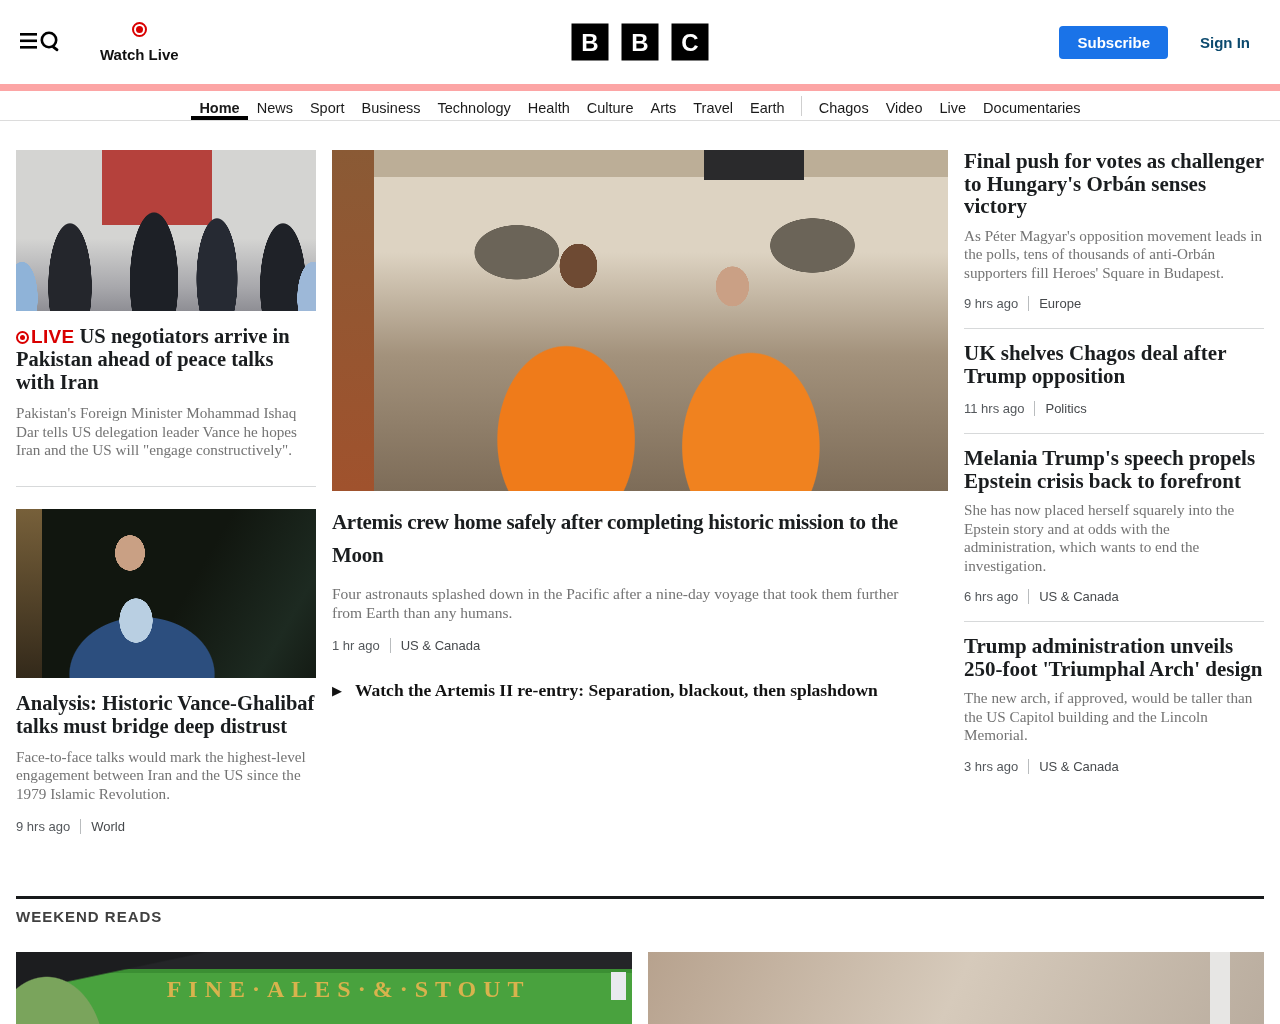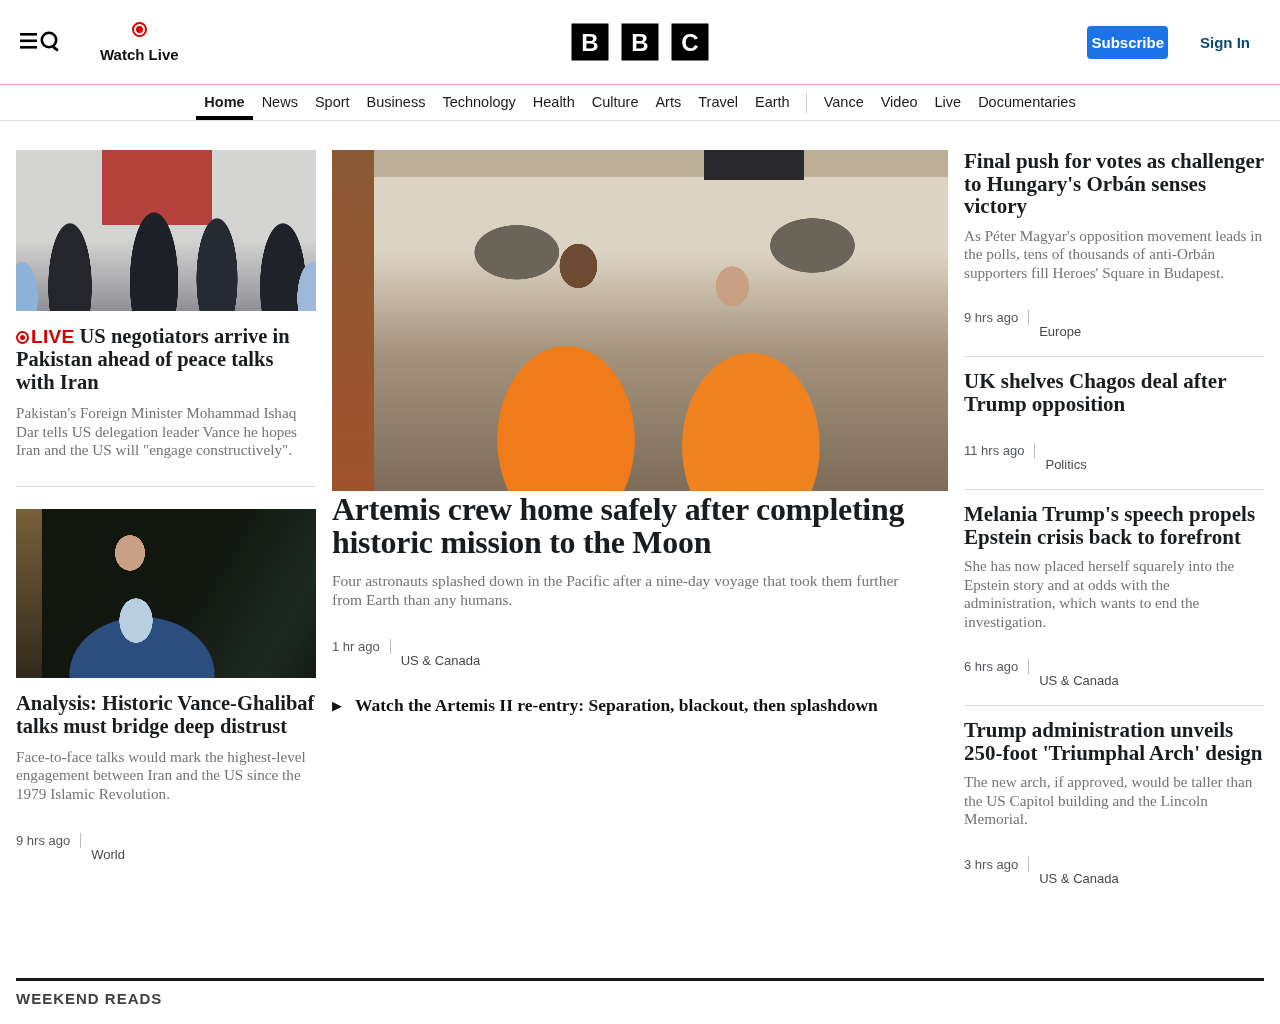--- a/index.html
+++ b/index.html
@@ -15,38 +15,38 @@
   .header { position:relative; height:84px; display:flex; align-items:center; padding:0 16px; }
   .menu-btn { display:flex; align-items:center; padding:4px 2px; }
   .watch-live { display:flex; align-items:center; gap:9px; margin-left:36px; font-weight:700; font-size:15px; color:#111;flex-direction:column; }
   .live-dot { width:15px; height:15px; border:2.5px solid var(--live,#d90000); border-radius:50%; position:relative; flex:0 0 auto; }
   .live-dot::after { content:""; position:absolute; inset:2px; background:var(--live,#d90000); border-radius:50%; }
   .logo { position:absolute; left:50%; top:50%; transform:translate(-50%,-50%); display:flex; gap:13px; }
   .logo-box { width:37px; height:37px; background:#000; color:#fff; font-weight:700; font-size:24px;
     display:flex; align-items:center; justify-content:center; }
   .header-right { margin-left:auto; display:flex; align-items:center; gap:32px; }
   .subscribe { background:var(--accent,#1a73e8); color:#fff; font-weight:700; font-size:15px;
-    padding:8px 4px; border-radius:4px; }
+    padding:8px 18px; border-radius:4px; }
   .signin { font-weight:700; font-size:15px; color:#0c4a6e; padding-right:14px; }
 
   
-  .nav { border-top:1px solid #fca5a5; border-bottom:1px solid #dcdcdc; height:37px;
+  .nav { border-top:7px solid #fca5a5; border-bottom:1px solid #dcdcdc; height:37px;
     display:flex; justify-content:center; align-items:stretch; }
   .nav a { font-size:14.5px; color:#1b1b1b; padding:0 8.5px; line-height:35px; }
   .nav a.active { font-weight:700; border-bottom:4px solid #000; }
   .nav-sep { width:1px; height:20px; background:#cfcfcf; align-self:center; margin:0 8px; }
 
   
   .grid { display:grid; grid-template-columns:300px 616px 300px; column-gap:16px; margin:29px 16px 0; align-items:start; }
   h1,h2,h3 { margin:0; }
   .headline { font-family:"Liberation Serif", serif; font-weight:700; color:#1a1d1f; }
   .summary { font-family:"Liberation Serif", serif; font-size:15.2px; line-height:18.5px; color:#737373; margin:10px 0 0; }
   .meta { display:flex; align-items:center; gap:10px; font-size:13px; color:#54585c; margin-top:16px; }
   .meta .pipe { width:1px; height:15px; background:#b9bcbe; }
-  .meta .cat { color:#46494c;margin-top:28px; }
+  .meta .cat { color:#46494c; }
   .h-divider { border:0; border-top:1px solid #d7d9da; margin:26px 0 22px; }
 
   .story-img { width:100%; display:block; }
 
   
   .img-officials { height:161px;
     background:
       radial-gradient(26px 60px at 2% 92%, #8fb3d8 0 60%, transparent 61%),
       radial-gradient(26px 60px at 99% 92%, #9db8d8 0 60%, transparent 61%),
       radial-gradient(36px 105px at 18% 85%, #24262c 0 60%, transparent 61%),
@@ -74,21 +74,21 @@
       linear-gradient(#2a2a2c,#2a2a2c) 72% 0 / 100px 30px no-repeat,
       radial-gradient(70px 45px at 30% 30%, #6b6458 0 60%, transparent 61%),
       radial-gradient(70px 45px at 78% 28%, #6b6458 0 60%, transparent 61%),
       radial-gradient(34px 40px at 40% 34%, #6e4a33 0 55%, transparent 56%),
       radial-gradient(30px 36px at 65% 40%, #caa085 0 55%, transparent 56%),
       radial-gradient(110px 150px at 38% 85%, #ef7b1a 0 62%, transparent 63%),
       radial-gradient(110px 150px at 68% 87%, #f0821f 0 62%, transparent 63%),
       linear-gradient(180deg,#8a5a35,#a0522d) 0 0 / 42px 100% no-repeat,
       linear-gradient(180deg,#bcae97 0 8%, #ddd3c2 8% 30%, #a3927c 60%, #7d6c58 100%);
   }
-  .main-h1 { font-size:32px; line-height:33px; letter-spacing:-.3px; margin-top:2px; }
+  .main-h1 { font-size:21px; line-height:33px; letter-spacing:-.3px; margin-top:15px; }
   .main-summary { font-size:15.5px; line-height:19px; max-width:575px; margin-top:12px; }
   .video-row { display:flex; align-items:center; gap:13px; margin-top:27px;
     font-family:"Liberation Serif",serif; font-weight:700; font-size:17.5px; color:#121212; }
   .play-glyph { font-family:"DejaVu Sans",sans-serif; font-size:13px; color:#111; line-height:1; }
 
   
   .r-story { padding-bottom:17px; margin-bottom:13px; border-bottom:1px solid #d7d9da; }
   .r-story.last { border-bottom:0; }
   .right-h3 { font-size:21px; line-height:22.5px; }
   .r-story .summary { margin-top:9px; }
@@ -154,21 +154,21 @@
   <a>News</a>
   <a>Sport</a>
   <a>Business</a>
   <a>Technology</a>
   <a>Health</a>
   <a>Culture</a>
   <a>Arts</a>
   <a>Travel</a>
   <a>Earth</a>
   <span class="nav-sep"></span>
-  <a>Vance</a>
+  <a>Chagos</a>
   <a>Video</a>
   <a>Live</a>
   <a>Documentaries</a>
 </nav>
 
 <main class="grid">
 
   <section>
     <article>
       <div class="story-img img-officials"></div>

